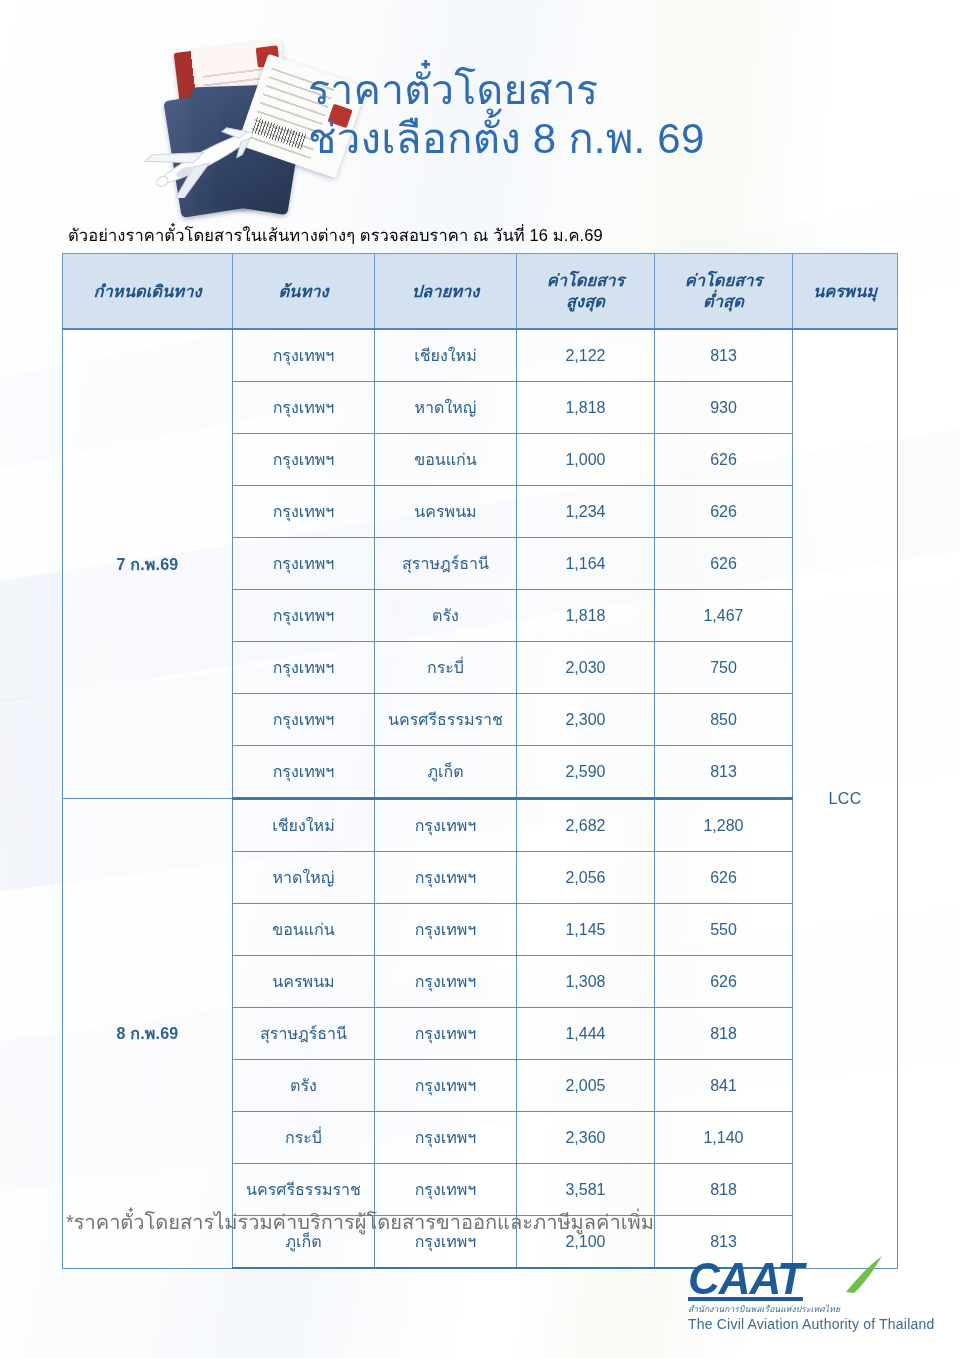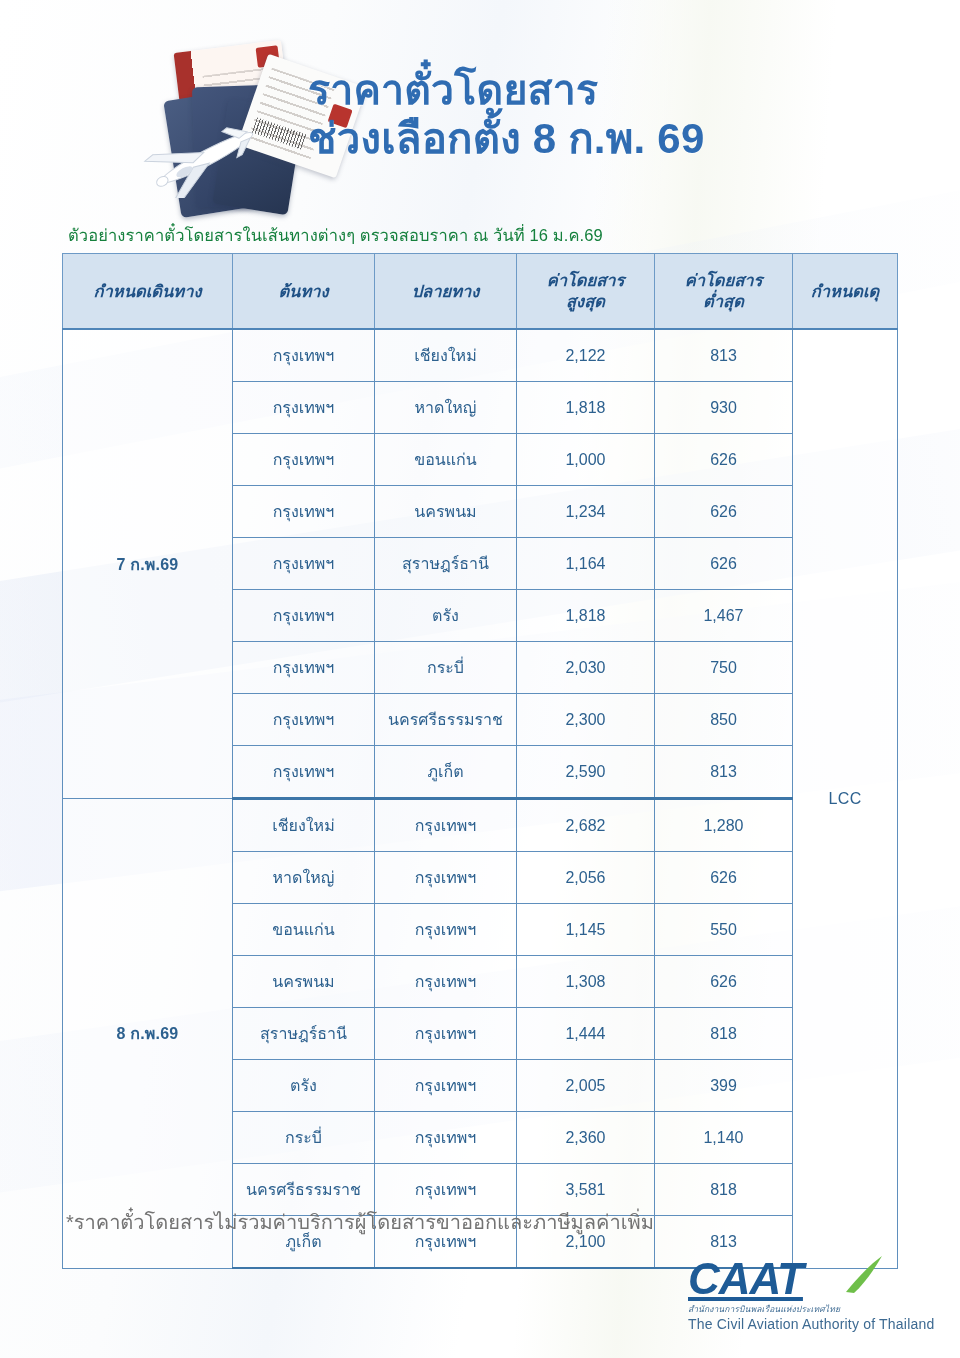--- a/index.html
+++ b/index.html
@@ -144,36 +144,36 @@
   .plane { position: absolute; left: 0px; top: 76px; width: 140px; height: 80px; }
 
   .hero-title {
     position: absolute;
     left: 308px;
     top: 66px;
     width: 600px;
   }
   .title-line {
     font-size: 41px;
-    font-weight: bold;
+    font-weight: normal;
     line-height: 1.18;
     letter-spacing: .2px;
     color: #2f6cb2;
     text-shadow: 0 1px 0 rgba(255,255,255,.7);
     white-space: nowrap;
   }
   .title-line.l2 { font-size: 42px; }
 
   
   .subtitle {
     position: absolute;
     left: 68px;
     top: 222px;
     font-size: 16.5px;
-    color: #15803d;
+    color: #000000;
     letter-spacing: .1px;
     white-space: nowrap;
   }
 
   
   .table-wrap {
     position: absolute;
     left: 62px;
     top: 253px;
     width: 835px;
@@ -354,21 +354,21 @@
           </th>
           <th>
             <span>ค่าโดยสาร</span><br>
             <span>สูงสุด</span>
           </th>
           <th>
             <span>ค่าโดยสาร</span><br>
             <span>ต่ำสุด</span>
           </th>
           <th>
-            <span>กำหนดเดุ</span>
+            <span>นครพนมุ</span>
           </th>
         </tr>
       </thead>
       <tbody id="fare-body">
           <tr class="first-row">
             <td class="date-cell" rowspan="9">7 ก.พ.69</td>
             <td>กรุงเทพฯ</td>
             <td>เชียงใหม่</td>
             <td>2,122</td>
             <td>813</td>
@@ -450,21 +450,21 @@
           <tr>
             <td>สุราษฎร์ธานี</td>
             <td>กรุงเทพฯ</td>
             <td>1,444</td>
             <td>818</td>
           </tr>
           <tr>
             <td>ตรัง</td>
             <td>กรุงเทพฯ</td>
             <td>2,005</td>
-            <td>399</td>
+            <td>841</td>
           </tr>
           <tr>
             <td>กระบี่</td>
             <td>กรุงเทพฯ</td>
             <td>2,360</td>
             <td>1,140</td>
           </tr>
           <tr>
             <td>นครศรีธรรมราช</td>
             <td>กรุงเทพฯ</td>

